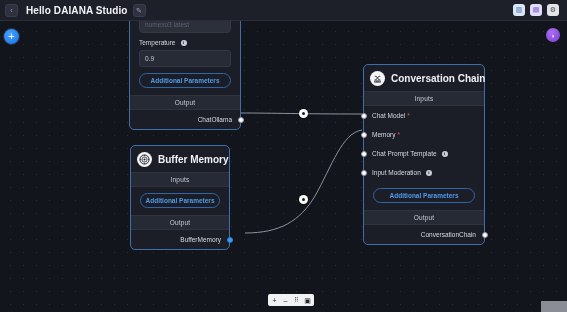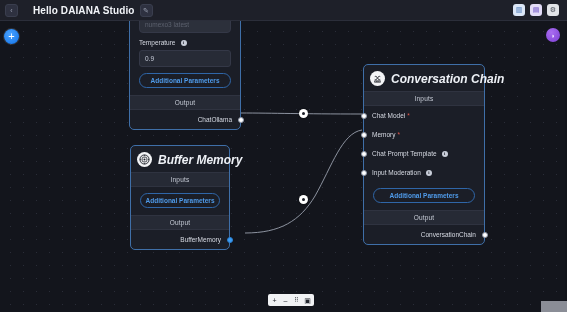--- a/index.html
+++ b/index.html
@@ -35,21 +35,21 @@
     background: #2e3140;
     border: 1px solid #3a3e4e;
     display: flex; align-items: center; justify-content: center;
     color: #9aa0b0;
     font-size: 7px;
     line-height: 1;
     cursor: pointer;
     flex: none;
   }
   #app-title {
-    margin-left: 15px;
+    margin-left: 8px;
     color: #f2f4f8;
     font-size: 10px;
     font-weight: bold;
     letter-spacing: 0.1px;
     white-space: nowrap;
   }
   #edit-title-btn { margin-left: 5px; }
   .hdr-right {
     margin-left: auto;
     display: flex;
@@ -124,24 +124,23 @@
     width: 15px; height: 15px;
     border-radius: 50%;
     background: #f4f5f7;
     display: flex; align-items: center; justify-content: center;
     flex: none;
     overflow: hidden;
   }
   .node-title {
     margin-left: 6px;
     color: #eef1f6;
-    font-size: 12px;
+    font-size: 10px;
     font-weight: bold;
     white-space: nowrap;
-    font-style: italic;
   }
   .section-bar {
     background: #262a35;
     color: #c6cbd6;
     font-size: 6.5px;
     text-align: center;
     padding: 3px 0;
     border-top: 1px solid #2f3340;
     border-bottom: 1px solid #2f3340;
     letter-spacing: 0.2px;

